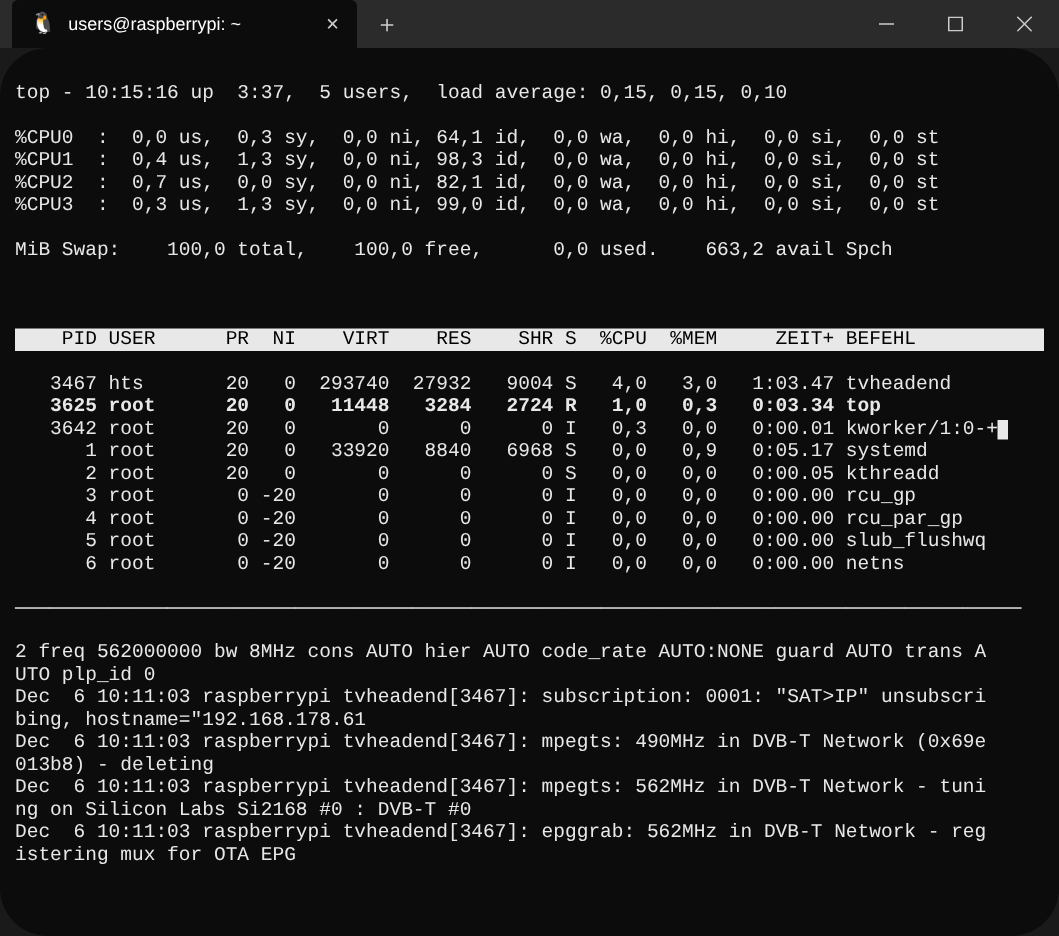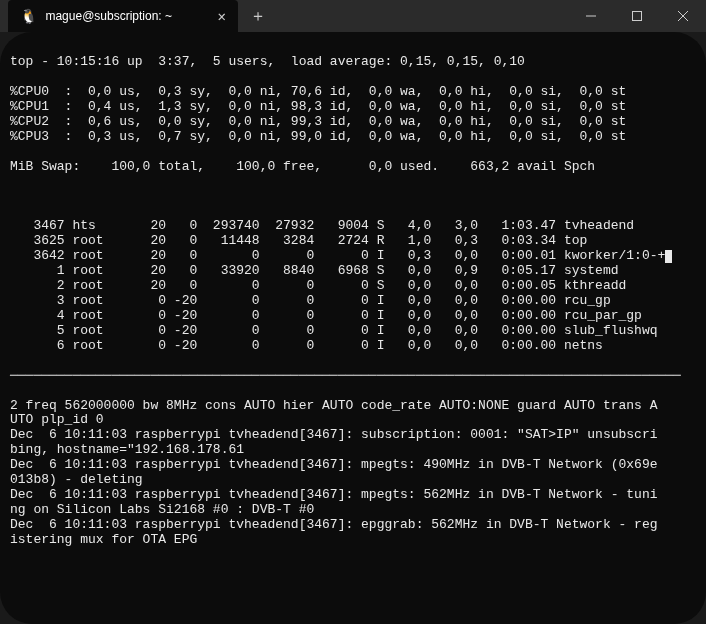--- a/index.html
+++ b/index.html
@@ -39,30 +39,30 @@
   .winbtn svg { width: 10px; height: 10px; stroke: #ccc; stroke-width: 1; fill: none; }
   .terminal {
     background: #0c0c0c;
     padding: 8px 10px;
     height: calc(100% - 32px);
     white-space: pre;
     line-height: 1.15;
     border-radius: 32px;
   }
   .hdr { background: #e8e8e8; color: #000; }
-  .bold { font-weight: normal; }
+  .bold { font-weight: bold; }
   .cursor { background: #e8e8e8; display:inline-block; width:7px; height:13px; vertical-align: text-bottom;}
 </style>
 </head>
 <body>
 
 <div class="titlebar">
   <div class="tab">
     <span class="tab-icon">🐧</span>
-    <span class="tab-title">mague@subscription: ~</span>
+    <span class="tab-title">users@raspberrypi: ~</span>
     <span class="tab-close">✕</span>
   </div>
   <div class="newtab">＋</div>
   <div class="winbtns">
     <div class="winbtn">
         <svg viewBox="0 0 10 10">
           <line x1="0" y1="5" x2="10" y2="5"></line>
         </svg>
       </div>
     <div class="winbtn">
@@ -74,21 +74,22 @@
         <svg viewBox="0 0 10 10">
           <line x1="0" y1="0" x2="10" y2="10"></line>
           <line x1="10" y1="0" x2="0" y2="10"></line>
         </svg>
       </div>
   </div>
 </div>
 
 <div class="terminal">
 <div>top - 10:15:16 up  3:37,  5 users,  load average: 0,15, 0,15, 0,10</div>
-<div id="cpu-lines"><div>%CPU0  :  0,0 us,  0,3 sy,  0,0 ni, 70,6 id,  0,0 wa,  0,0 hi,  0,0 si,  0,0 st</div><div>%CPU1  :  0,4 us,  1,3 sy,  0,0 ni, 98,3 id,  0,0 wa,  0,0 hi,  0,0 si,  0,0 st</div><div>%CPU2  :  0,6 us,  0,0 sy,  0,0 ni, 99,3 id,  0,0 wa,  0,0 hi,  0,0 si,  0,0 st</div><div>%CPU3  :  0,3 us,  0,7 sy,  0,0 ni, 99,0 id,  0,0 wa,  0,0 hi,  0,0 si,  0,0 st</div></div>
+<div id="cpu-lines"><div>%CPU0  :  0,0 us,  0,3 sy,  0,0 ni, 64,1 id,  0,0 wa,  0,0 hi,  0,0 si,  0,0 st</div><div>%CPU1  :  0,4 us,  1,3 sy,  0,0 ni, 98,3 id,  0,0 wa,  0,0 hi,  0,0 si,  0,0 st</div><div>%CPU2  :  0,7 us,  0,0 sy,  0,0 ni, 82,1 id,  0,0 wa,  0,0 hi,  0,0 si,  0,0 st</div><div>%CPU3  :  0,3 us,  1,3 sy,  0,0 ni, 99,0 id,  0,0 wa,  0,0 hi,  0,0 si,  0,0 st</div></div>
 <div>MiB Swap:    100,0 total,    100,0 free,      0,0 used.    663,2 avail Spch</div>
 <div> </div>
+<div class="hdr">    PID USER      PR  NI    VIRT    RES    SHR S  %CPU  %MEM     ZEIT+ BEFEHL    </div>
 <div id="proc-rows"><div>   3467 hts       20   0  293740  27932   9004 S   4,0   3,0   1:03.47 tvheadend</div><div class="bold">   3625 root      20   0   11448   3284   2724 R   1,0   0,3   0:03.34 top</div><div>   3642 root      20   0       0      0      0 I   0,3   0,0   0:00.01 kworker/1:0-+<span class="cursor"></span></div><div>      1 root      20   0   33920   8840   6968 S   0,0   0,9   0:05.17 systemd</div><div>      2 root      20   0       0      0      0 S   0,0   0,0   0:00.05 kthreadd</div><div>      3 root       0 -20       0      0      0 I   0,0   0,0   0:00.00 rcu_gp</div><div>      4 root       0 -20       0      0      0 I   0,0   0,0   0:00.00 rcu_par_gp</div><div>      5 root       0 -20       0      0      0 I   0,0   0,0   0:00.00 slub_flushwq</div><div>      6 root       0 -20       0      0      0 I   0,0   0,0   0:00.00 netns</div></div>
 <div>──────────────────────────────────────────────────────────────────────────────────────</div>
 <div id="log-lines"><div>2 freq 562000000 bw 8MHz cons AUTO hier AUTO code_rate AUTO:NONE guard AUTO trans A</div><div>UTO plp_id 0</div><div>Dec  6 10:11:03 raspberrypi tvheadend[3467]: subscription: 0001: "SAT&gt;IP" unsubscri</div><div>bing, hostname="192.168.178.61</div><div>Dec  6 10:11:03 raspberrypi tvheadend[3467]: mpegts: 490MHz in DVB-T Network (0x69e</div><div>013b8) - deleting</div><div>Dec  6 10:11:03 raspberrypi tvheadend[3467]: mpegts: 562MHz in DVB-T Network - tuni</div><div>ng on Silicon Labs Si2168 #0 : DVB-T #0</div><div>Dec  6 10:11:03 raspberrypi tvheadend[3467]: epggrab: 562MHz in DVB-T Network - reg</div><div>istering mux for OTA EPG</div></div>
 
 
 </div>
 
 </body></html>

